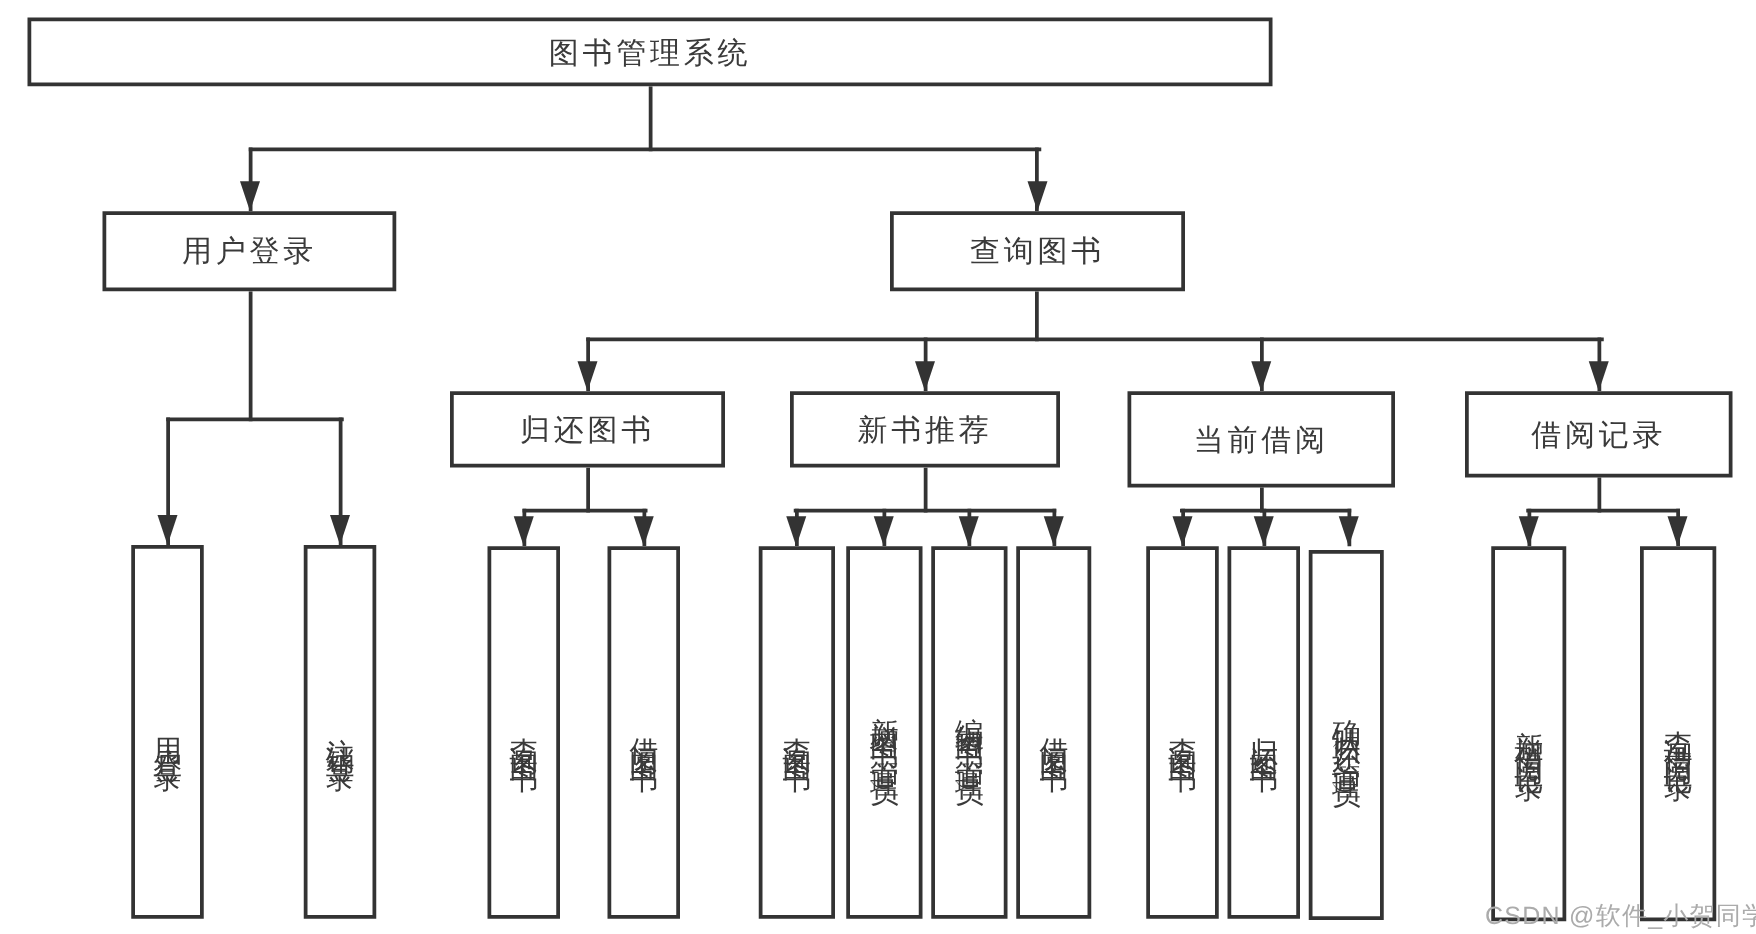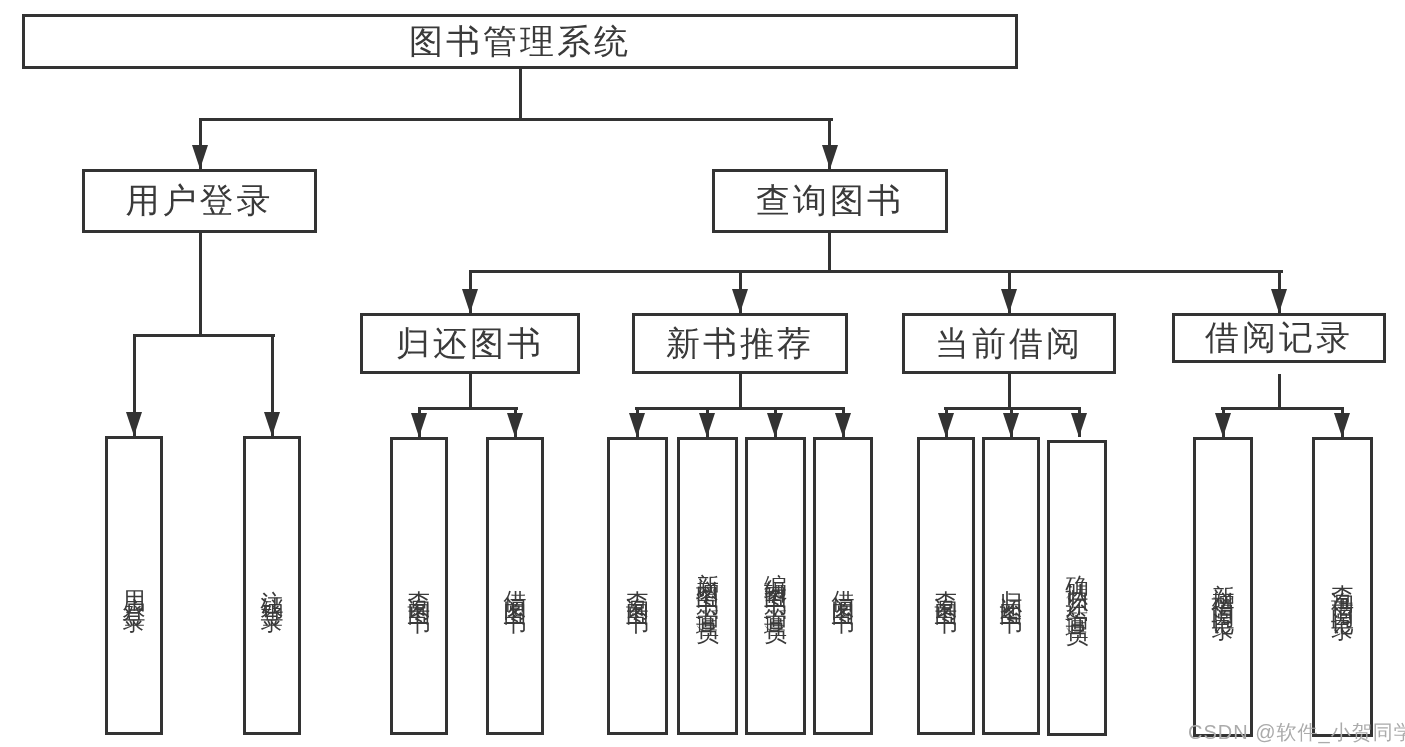--- a/index.html
+++ b/index.html
@@ -5,21 +5,21 @@
   html,body{margin:0;padding:0;background:#ffffff;}
   .canvas{
     position:relative;width:1405px;height:747px;background:#ffffff;overflow:hidden;
     font-family:"Liberation Sans","DejaVu Sans",sans-serif;color:#333333;
   }
   .node{
     position:absolute;box-sizing:border-box;border:3px solid #333333;background:#ffffff;
     display:flex;align-items:center;justify-content:center;
   }
   .hnode span{
-    font-size:34px;letter-spacing:3px;color:#3a3a3a;white-space:nowrap;
+    font-size:24px;letter-spacing:3px;color:#3a3a3a;white-space:nowrap;
   }
   .vnode span{
     writing-mode:vertical-rl;text-orientation:mixed;
     font-size:23px;letter-spacing:7px;color:#3a3a3a;line-height:1;
   }
   .vline{position:absolute;width:3px;background:#333333;}
   .hline{position:absolute;height:3px;background:#333333;}
   .arrow{
     position:absolute;width:0;height:0;
     border-left:8px solid transparent;border-right:8px solid transparent;
@@ -106,24 +106,24 @@
   <div class="node hnode" style="left:712px;top:169px;width:236px;height:64px">
     <span>查询图书</span>
   </div>
 
   <div class="node hnode" style="left:360px;top:313px;width:220px;height:61px">
     <span>归还图书</span>
   </div>
   <div class="node hnode" style="left:632px;top:313px;width:216px;height:61px">
     <span>新书推荐</span>
   </div>
-  <div class="node hnode" style="left:902px;top:313px;width:214px;height:61px">
+  <div class="node hnode" style="left:902px;top:313px;width:214px;height:77px">
     <span>当前借阅</span>
   </div>
-  <div class="node hnode" style="left:1172px;top:313px;width:214px;height:50px">
+  <div class="node hnode" style="left:1172px;top:313px;width:214px;height:69px">
     <span>借阅记录</span>
   </div>
 
   <div class="node vnode" style="left:105px;top:436px;width:58px;height:299px">
     <span>用户登录</span>
   </div>
   <div class="node vnode" style="left:243px;top:436px;width:58px;height:299px">
     <span>注销登录</span>
   </div>
 

